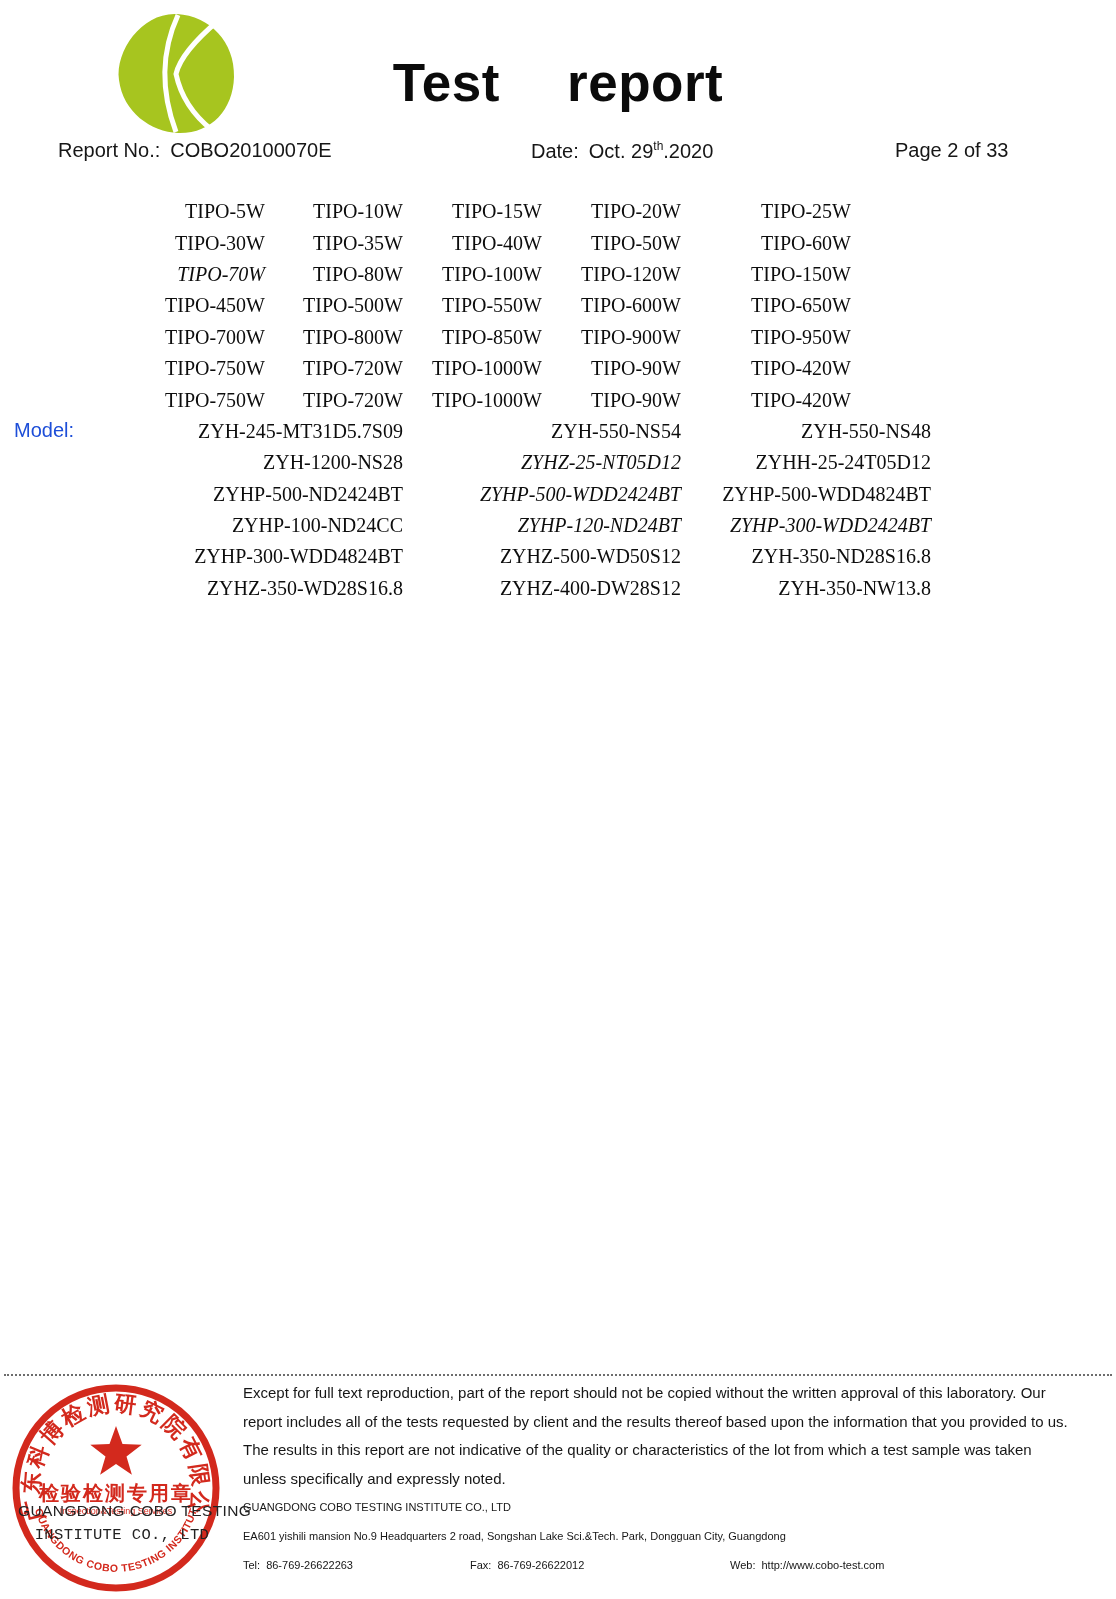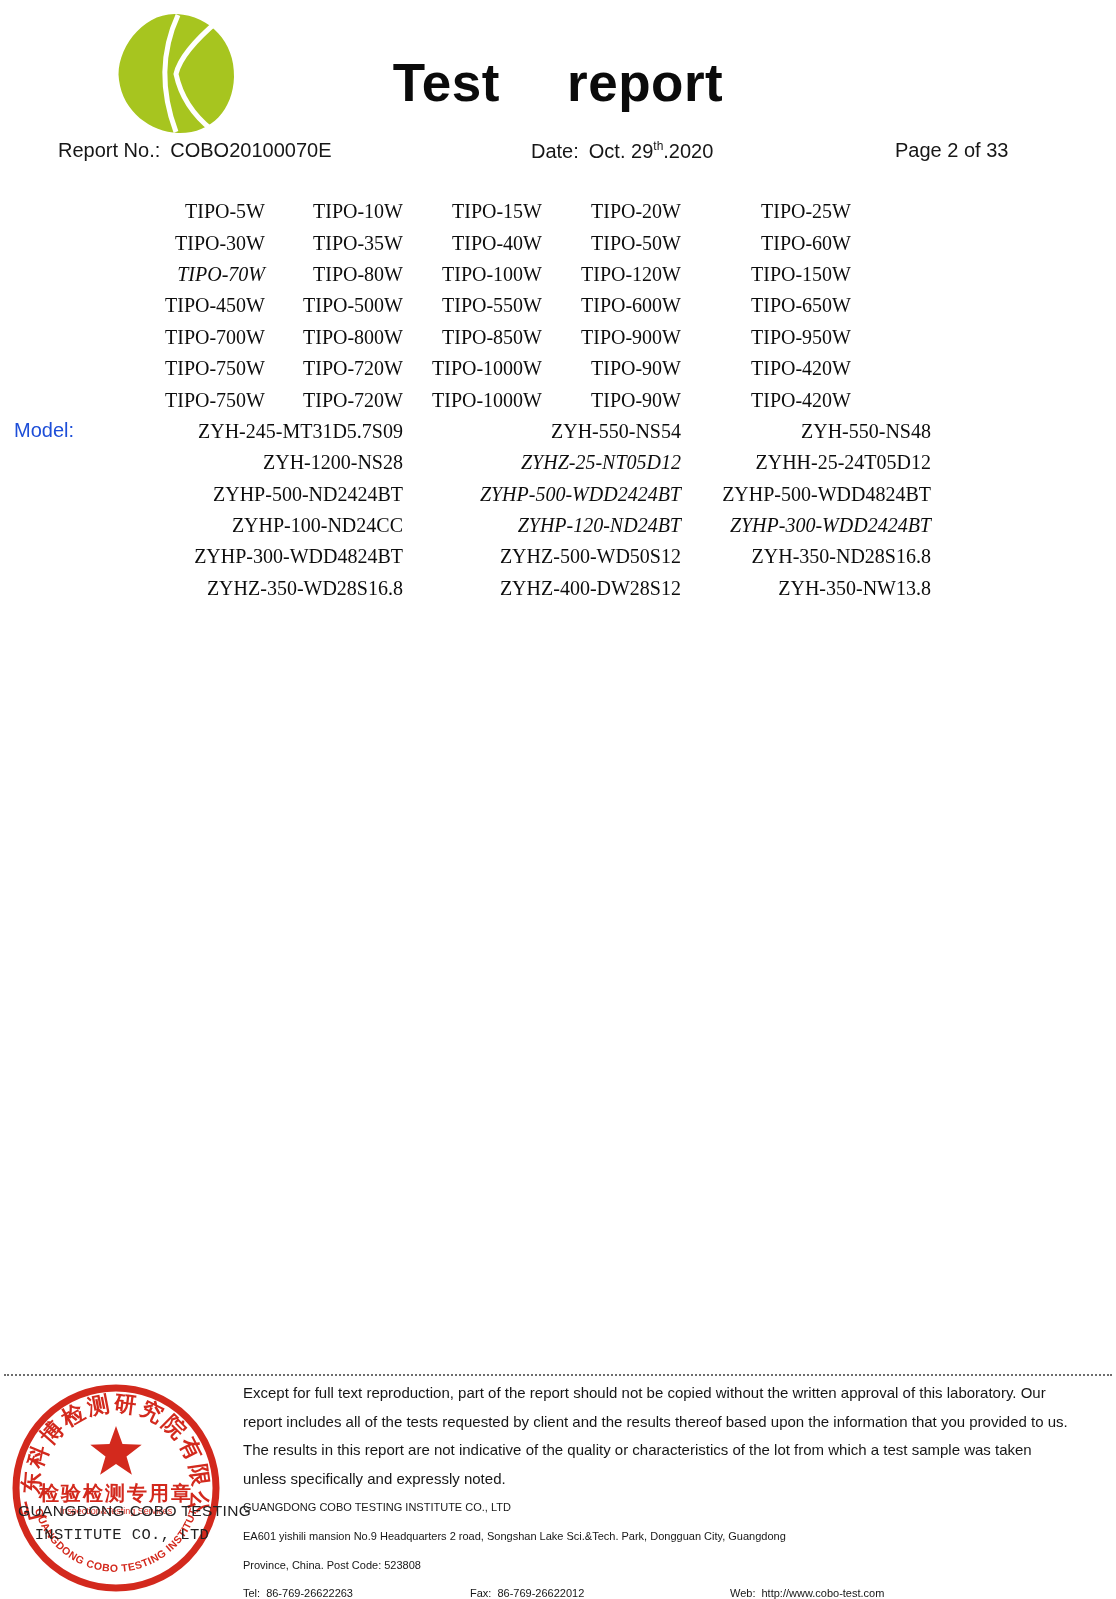--- a/index.html
+++ b/index.html
@@ -184,19 +184,18 @@
   <div class="printed-name l1">GUANGDONG COBO TESTING</div>
   <div class="printed-name l2">INSTITUTE CO., LTD</div>
 
   <div class="footer-text">
     <div class="disc">Except for full text reproduction, part of the report should not be copied without the written approval of this laboratory. Our</div>
     <div class="disc">report includes all of the tests requested by client and the results thereof based upon the information that you provided to us.</div>
     <div class="disc">The results in this report are not indicative of the quality or characteristics of the lot from which a test sample was taken</div>
     <div class="disc">unless specifically and expressly noted.</div>
     <div class="info">GUANGDONG COBO TESTING INSTITUTE CO., LTD</div>
     <div class="info">EA601 yishili mansion No.9 Headquarters 2 road, Songshan Lake Sci.&amp;Tech. Park, Dongguan City, Guangdong</div>
-    <div class="info">Province, China. Post Code: 523808</div>
     <div class="info telrow">
       <span class="seg1"><span class="lbl">Tel:</span><span>86-769-26622263</span></span><span class="seg2"><span class="lbl">Fax:</span><span>86-769-26622012</span></span><span class="seg3"><span class="lbl">Web:</span><span>http://www.cobo-test.com</span></span>
     </div>
   </div>
 
 </div>
 
 </body></html>

